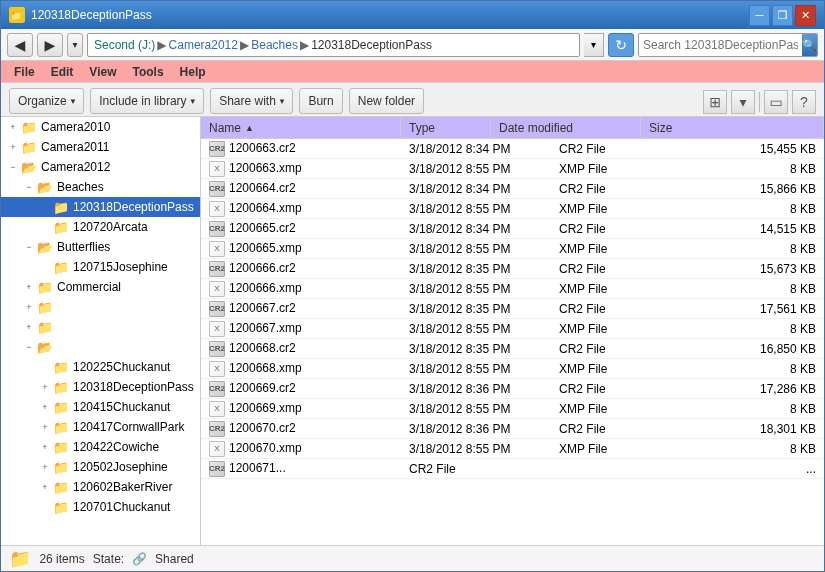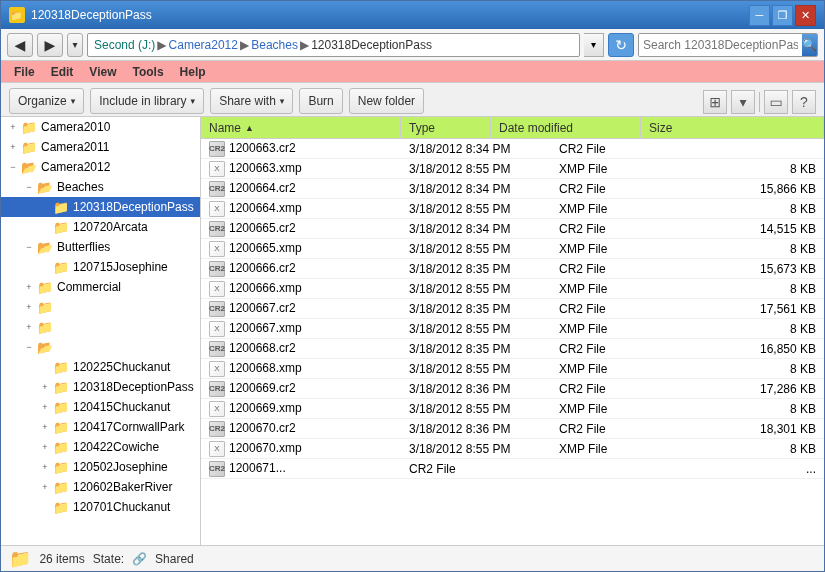--- a/index.html
+++ b/index.html
@@ -312,21 +312,21 @@
     
     .file-list-area {
       flex: 1;
       display: flex;
       flex-direction: column;
       overflow: hidden;
     }
 
     .file-list-header {
       display: flex;
-      background: #bef264;
+      background: #c4b5fd;
       border-bottom: 1px solid #ccc;
       height: 22px;
       align-items: center;
     }
 
     .col-header {
       display: flex;
       align-items: center;
       padding: 0 8px;
       font-size: 12px;
@@ -656,20 +656,21 @@
 
       <div class="file-list-body">
 
       <div class="file-row">
       <div class="file-cell file-name-cell">
         <div class="cr2-icon">CR2</div>
         <span>1200663.cr2</span>
       </div>
       <div class="file-cell file-date-cell">3/18/2012 8:34 PM</div>
       <div class="file-cell file-type-cell">CR2 File</div>
+      <div class="file-cell file-size-cell">15,455 KB</div>
     </div>
           <div class="file-row">
       <div class="file-cell file-name-cell">
         <div class="xmp-icon">X</div>
         <span>1200663.xmp</span>
       </div>
       <div class="file-cell file-date-cell">3/18/2012 8:55 PM</div>
       <div class="file-cell file-type-cell">XMP File</div>
       <div class="file-cell file-size-cell">8 KB</div>
     </div>

